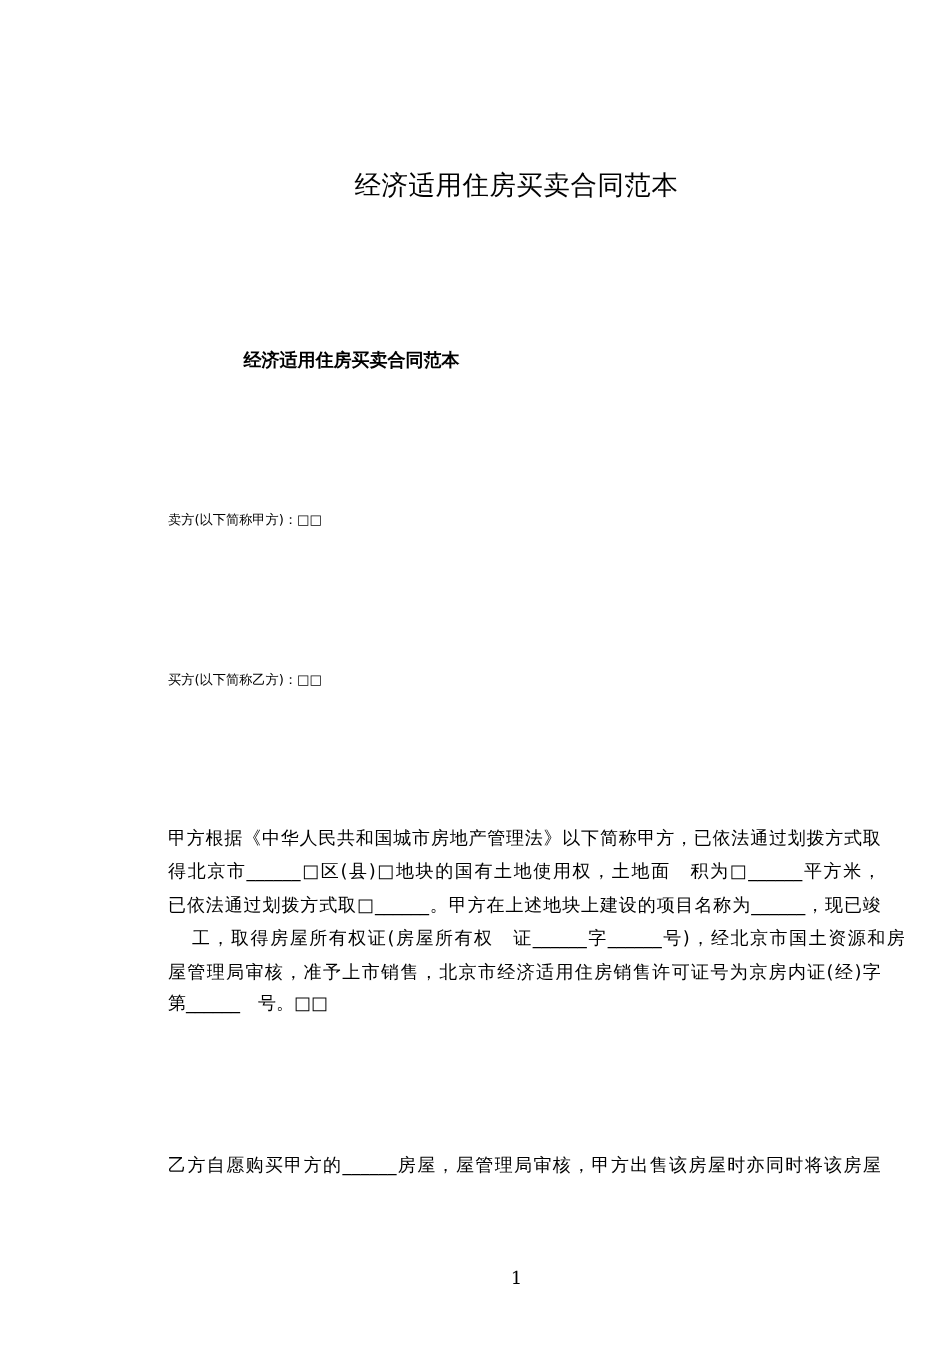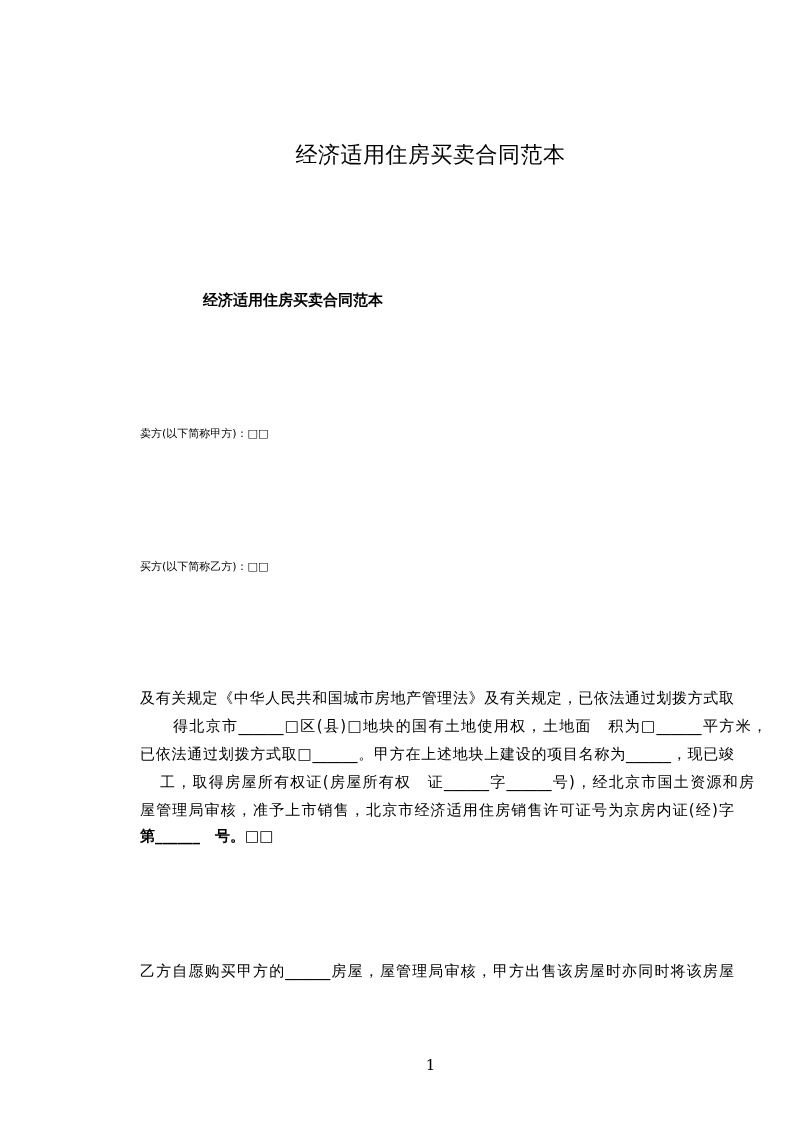--- a/index.html
+++ b/index.html
@@ -16,26 +16,26 @@
 <body>
 
 <div>
   <div class="abs title">经济适用住房买卖合同范本</div>
   <div class="abs subtitle">经济适用住房买卖合同范本</div>
 
   <div class="abs party" style="top:426px;">卖方(以下简称甲方)：□□</div>
   <div class="abs party" style="top:559px;text-align:right;">买方(以下简称乙方)：□□</div>
 
   <div>
-    <div class="abs para-line" style="top:689px;">及有关规定《中华人民共和国城市房地产管理法》及有关规定，已依法通过划拨方式取</div>
-    <div class="abs para-line" style="top:717px;margin-left:33px;">得北京市______□区(县)□地块的国有土地使用权，土地面　积为□______平方米，</div>
+    <div class="abs para-line" style="top:689px;">甲方根据《中华人民共和国城市房地产管理法》以下简称甲方，已依法通过划拨方式取</div>
+    <div class="abs para-line" style="top:717px;">得北京市______□区(县)□地块的国有土地使用权，土地面　积为□______平方米，</div>
     <div class="abs para-line" style="top:745px;">已依法通过划拨方式取□______。甲方在上述地块上建设的项目名称为______，现已竣</div>
     <div class="abs para-line" style="top:773px;margin-left:20px;">工，取得房屋所有权证(房屋所有权　证______字______号)，经北京市国土资源和房</div>
     <div class="abs para-line" style="top:801px;">屋管理局审核，准予上市销售，北京市经济适用住房销售许可证号为京房内证(经)字</div>
-    <div class="abs para-line last" style="top:827px;font-weight:bold;">第______　号。□□</div>
+    <div class="abs para-line last" style="top:827px;">第______　号。□□</div>
   </div>
 
   <div>
     <div class="abs para-line" style="top:962px;">乙方自愿购买甲方的______房屋，屋管理局审核，甲方出售该房屋时亦同时将该房屋</div>
   </div>
 
   <div class="abs page-num">1</div>
 </div>
 
 </body></html>

